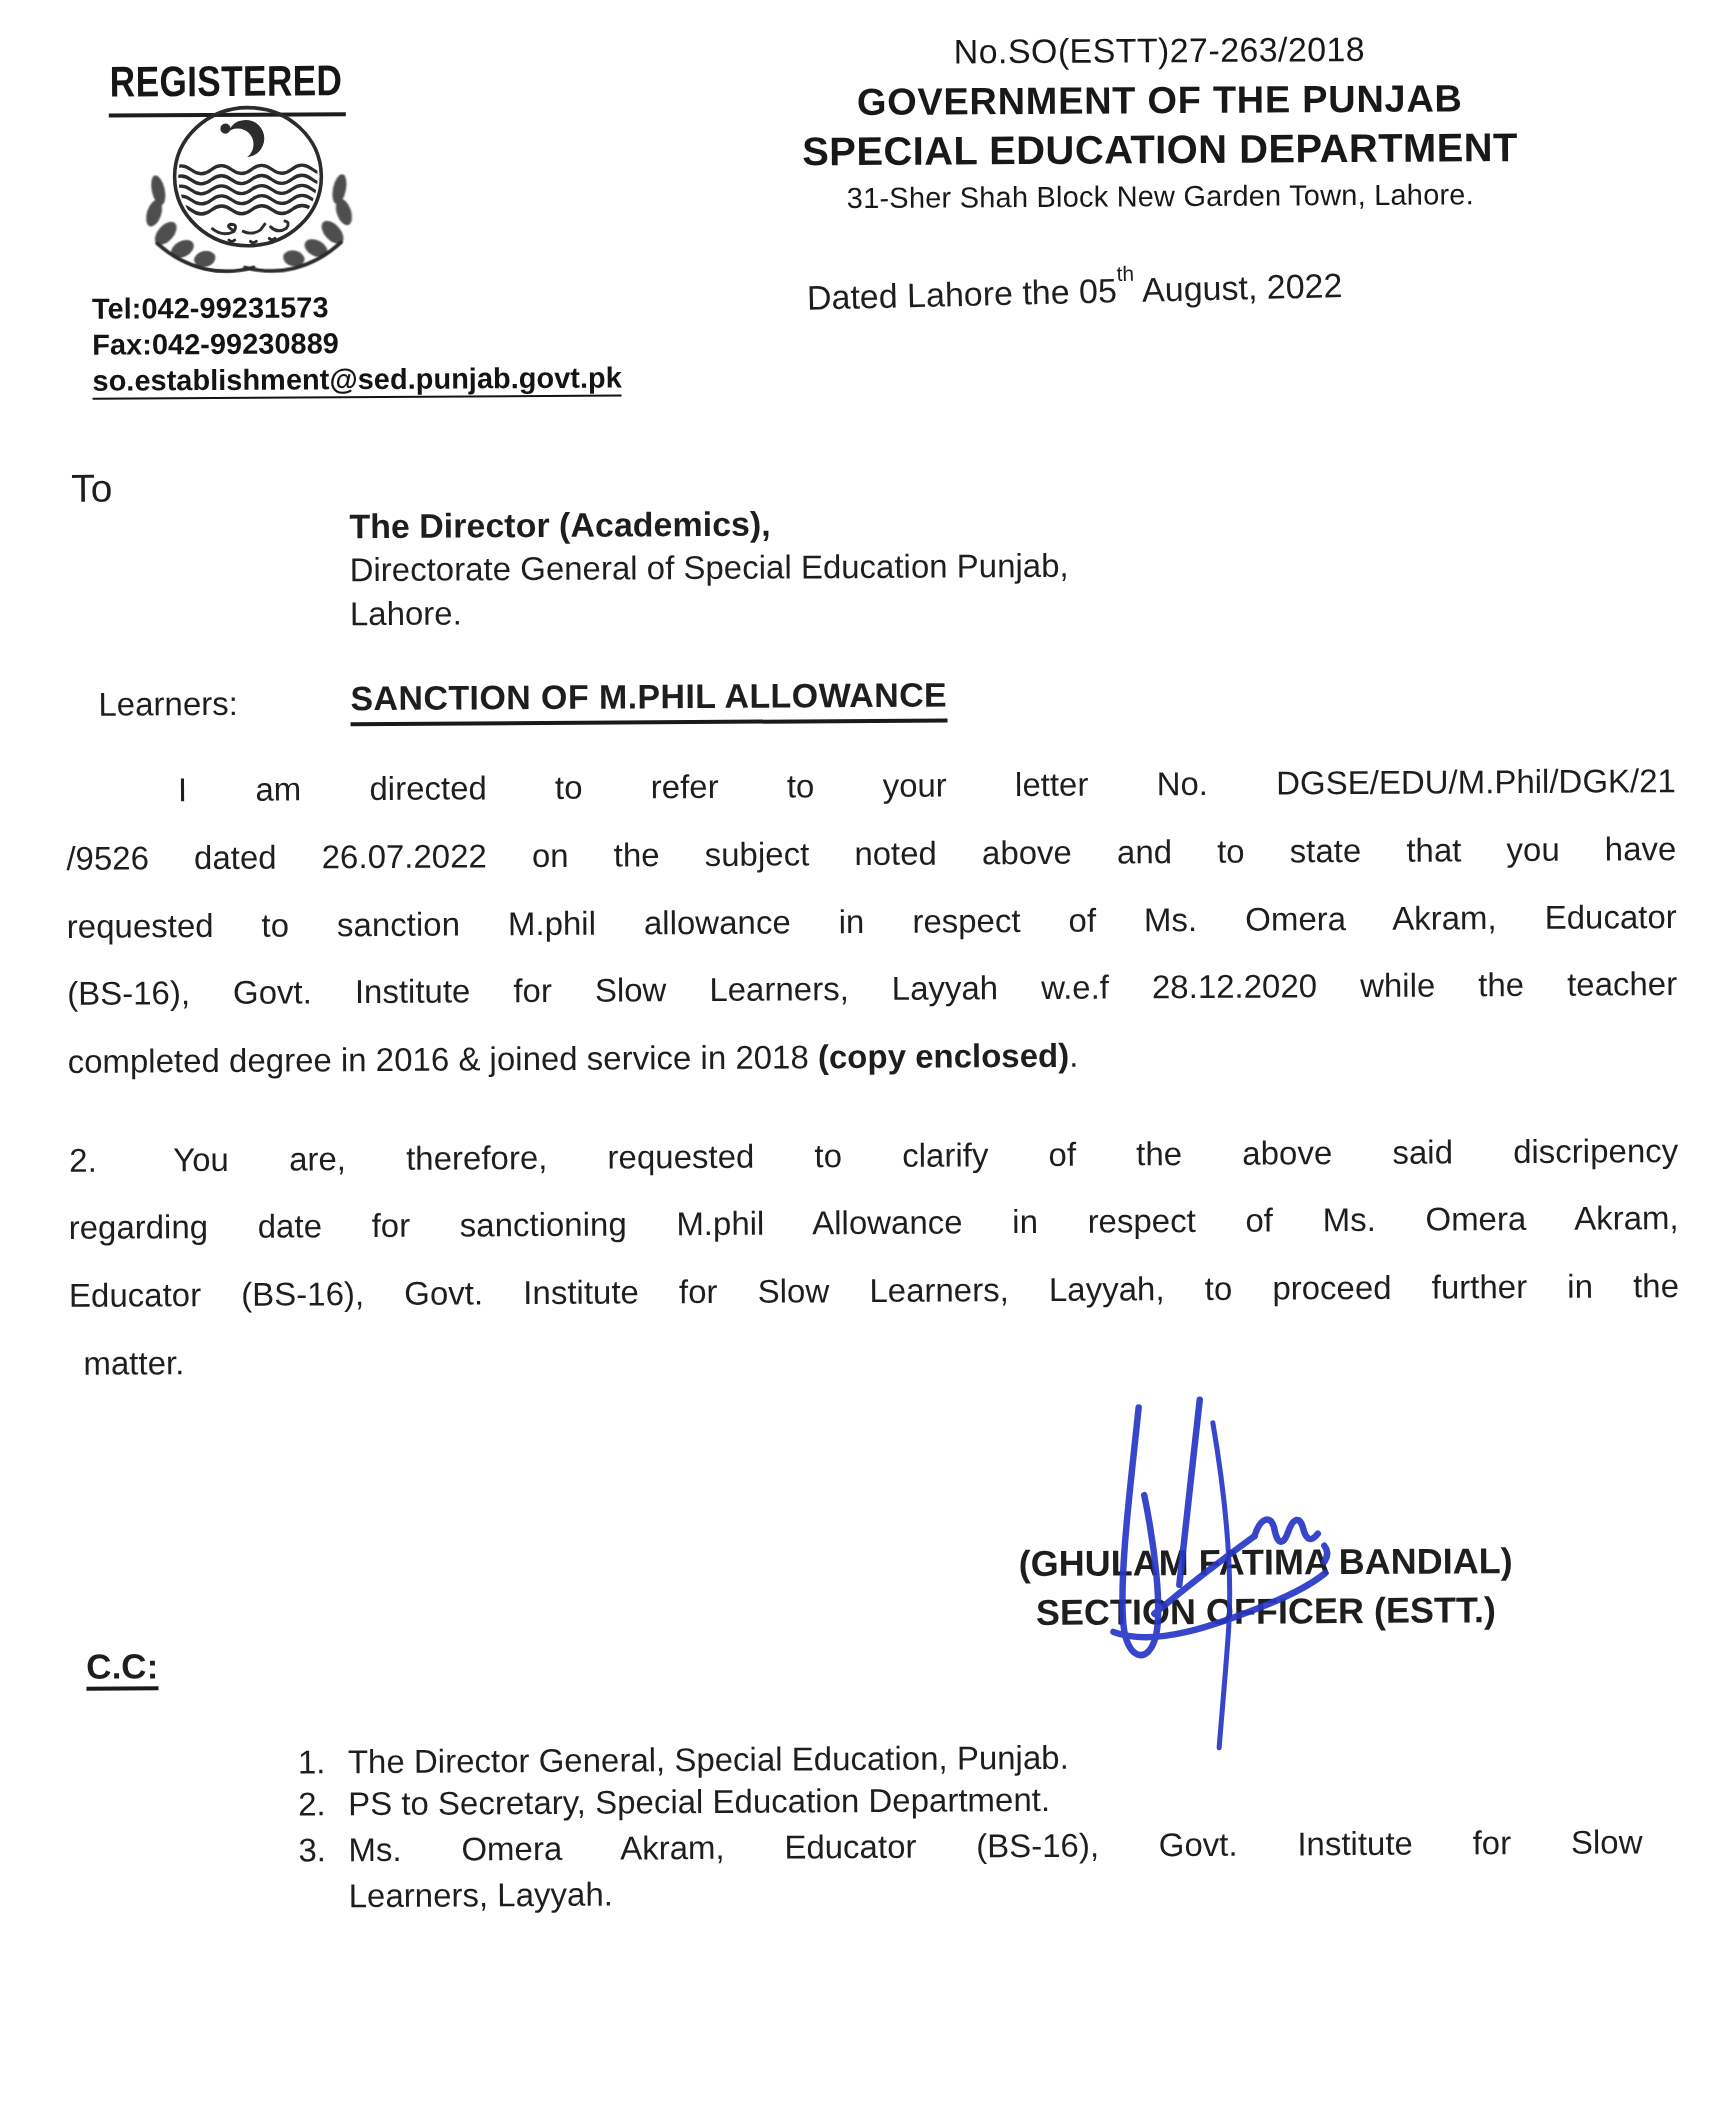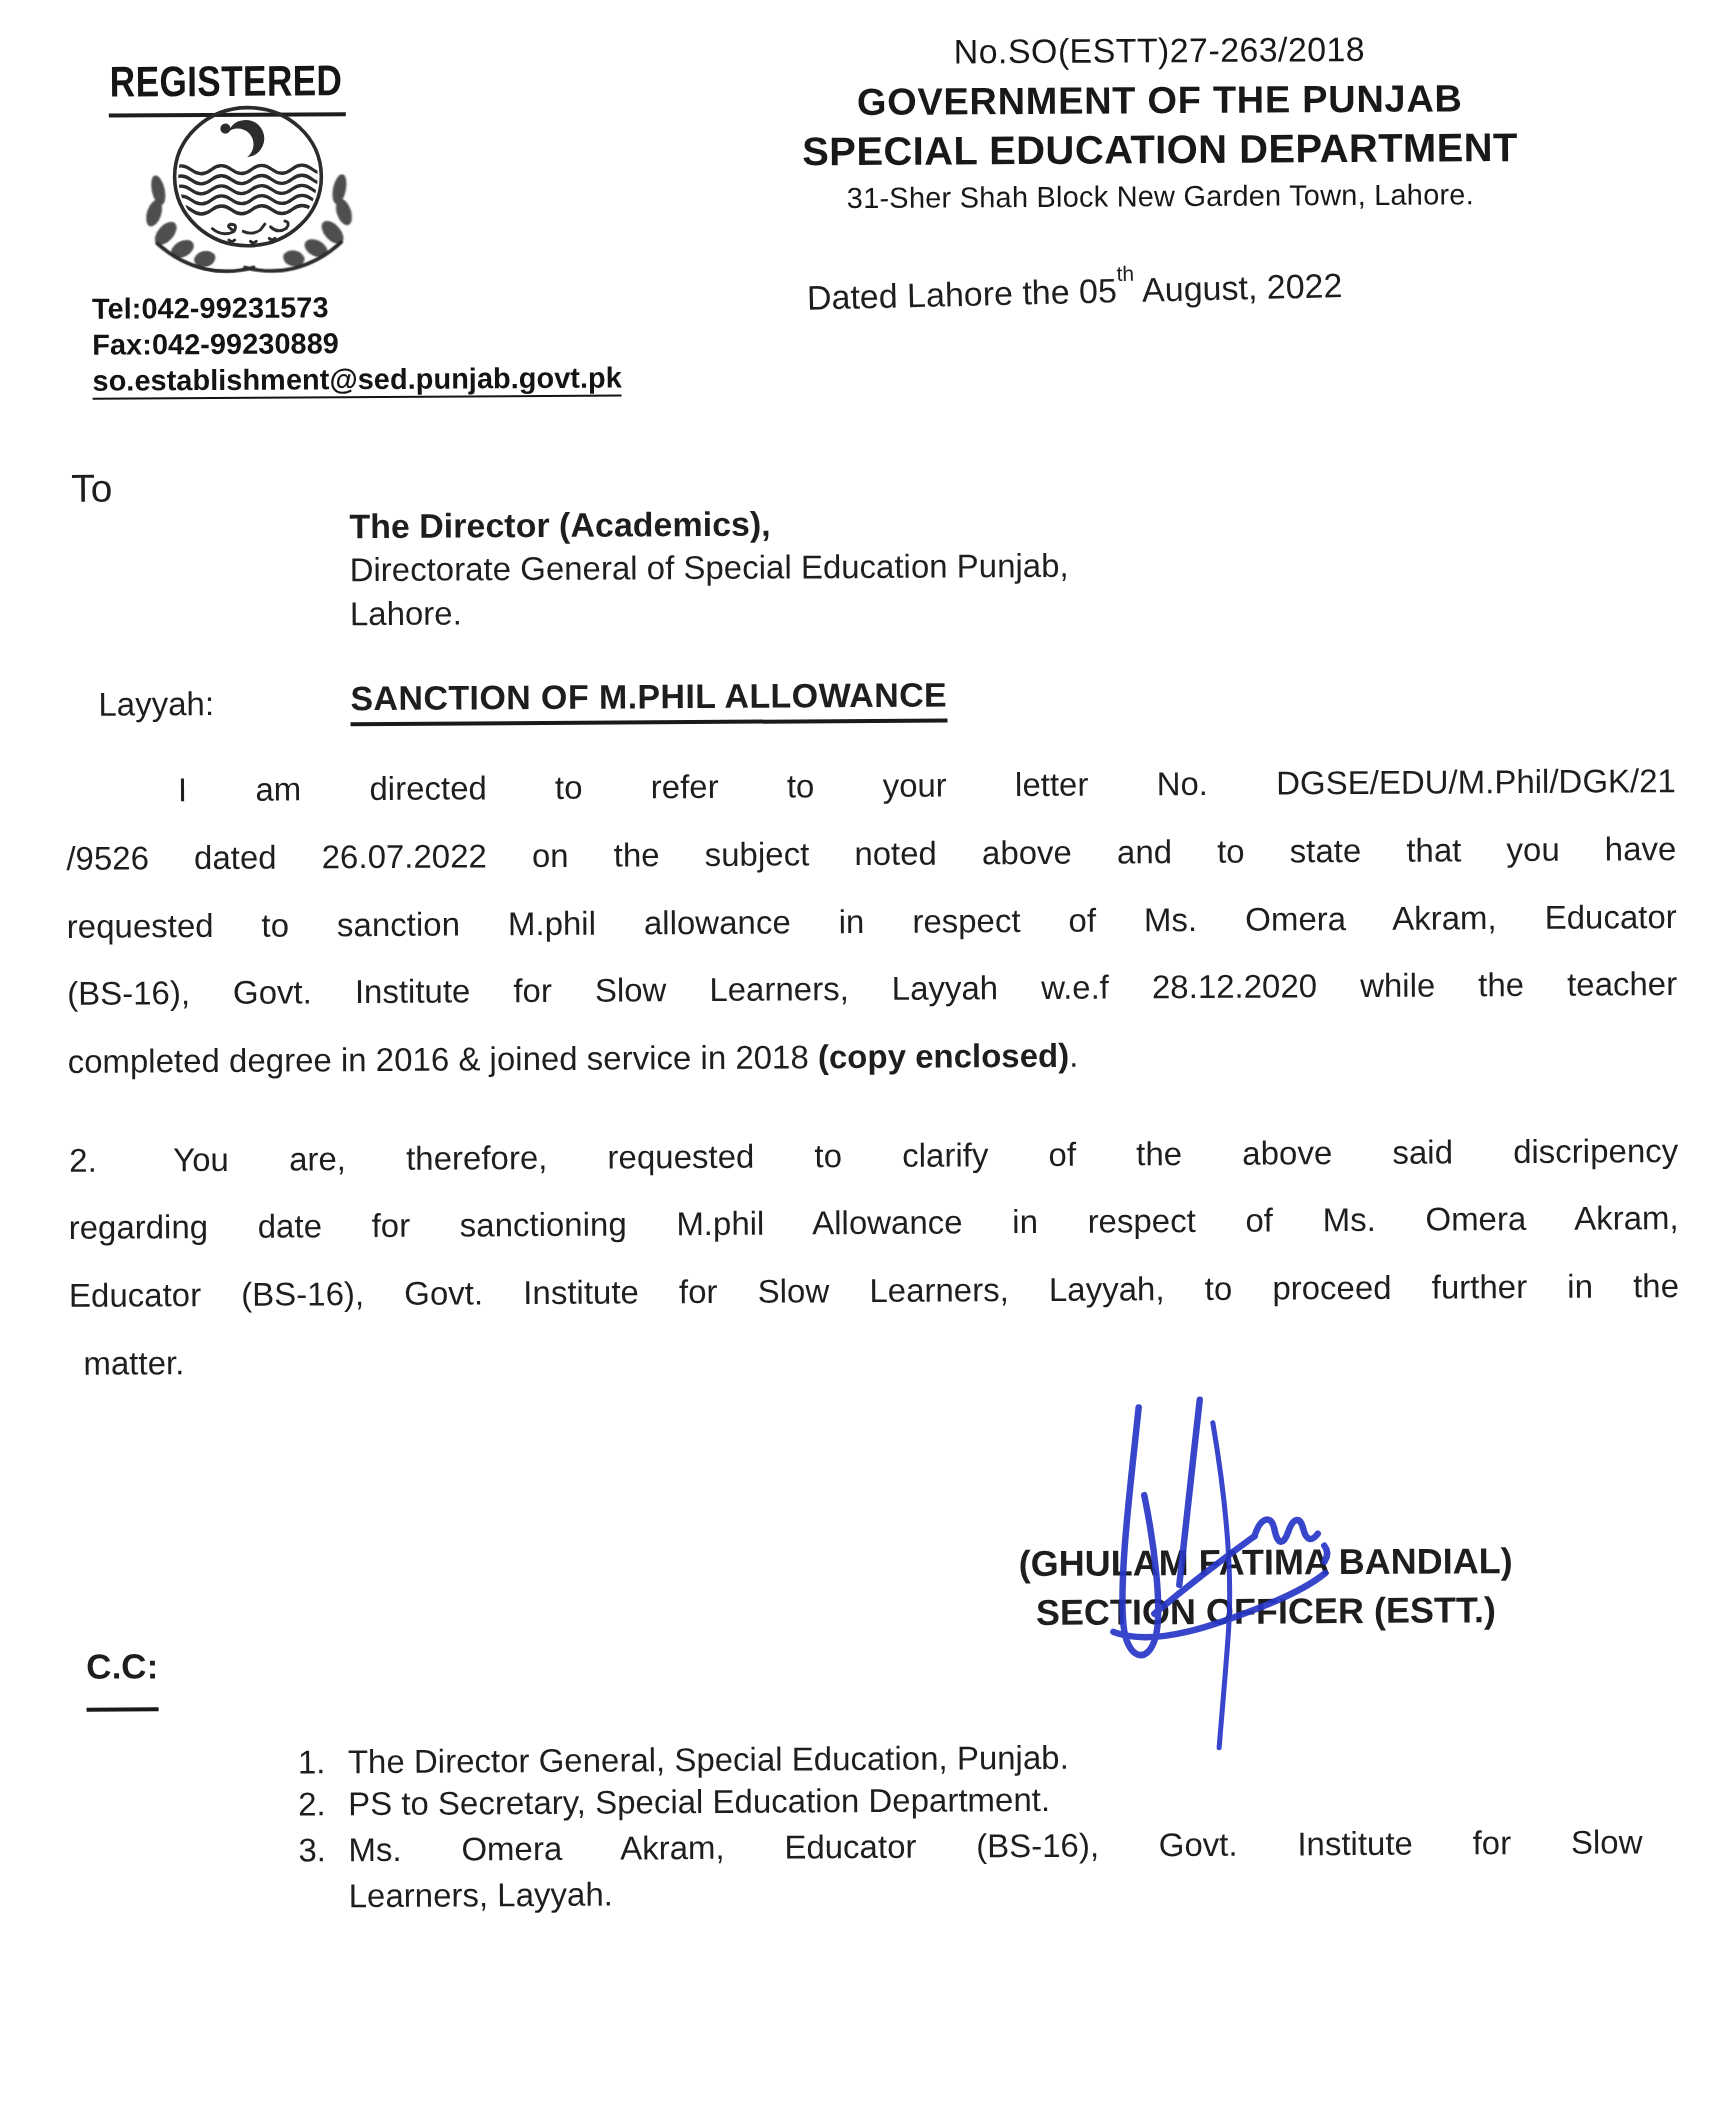--- a/index.html
+++ b/index.html
@@ -31,21 +31,21 @@
   
   .bl{font-size:33px;line-height:40px;white-space:nowrap;}
   .blj{font-size:33px;line-height:40px;text-align:justify;text-align-last:justify;
       -moz-text-align-last:justify;word-spacing:0.7px;}
   
   .sig{left:1083px;top:1396px;width:338px;height:367px;z-index:5;pointer-events:none;}
   .signame{left:943px;top:1544px;width:640px;text-align:center;font-size:36px;font-weight:700;z-index:2;}
   .sigtitle{left:943px;top:1593px;width:640px;text-align:center;font-size:36px;font-weight:700;z-index:2;}
   
   .cclabel{left:83px;top:1642px;font-size:35px;font-weight:700;border-bottom:4.3px solid #1a1a1a;
-      padding-bottom:21px;}
+      padding-bottom:0;}
   .ccnum{font-size:33px;}
   .ccline{font-size:33px;white-space:nowrap;}
   .ccjust{font-size:33px;text-align:justify;text-align-last:justify;-moz-text-align-last:justify;}
 </style>
 </head>
 <body>
 
 <div class="pg">
  <div class="tilt">
 
@@ -112,21 +112,21 @@
 
   <div class="abs dated"><span>Dated Lahore the 05</span><sup>th</sup><span> August, 2022</span></div>
 
   <div class="abs to">To</div>
   <div class="abs addressee">
     <div class="l1">The Director (Academics),</div>
     <div>Directorate General of Special Education Punjab,</div>
     <div>Lahore.</div>
   </div>
 
-  <div class="abs sublabel">Layyah:</div>
+  <div class="abs sublabel">Learners:</div>
   <div class="abs subtitle">SANCTION OF M.PHIL ALLOWANCE</div>
 
   <div class="abs blj" style="left:180px;top:766px;width:1498px;">I am directed to refer to your letter No. DGSE/EDU/M.Phil/DGK/21</div>
   <div class="abs blj" style="left:68px;top:834px;width:1610px;">/9526 dated 26.07.2022 on the subject noted above and to state that you have</div>
   <div class="abs blj" style="left:68px;top:902px;width:1610px;">requested to sanction M.phil allowance in respect of Ms. Omera Akram, Educator</div>
   <div class="abs blj" style="left:68px;top:969px;width:1610px;">(BS-16), Govt. Institute for Slow Learners, Layyah w.e.f 28.12.2020 while the teacher</div>
   <div class="abs bl" style="left:68px;top:1037px;"><span>completed degree in 2016 &amp; joined service in 2018 </span><b>(copy enclosed)</b><span>.</span></div>
 
   <div class="abs bl" style="left:69px;top:1136px;">2.</div>
   <div class="abs blj" style="left:173px;top:1136px;width:1505px;">You are, therefore, requested to clarify of the above said discripency</div>

